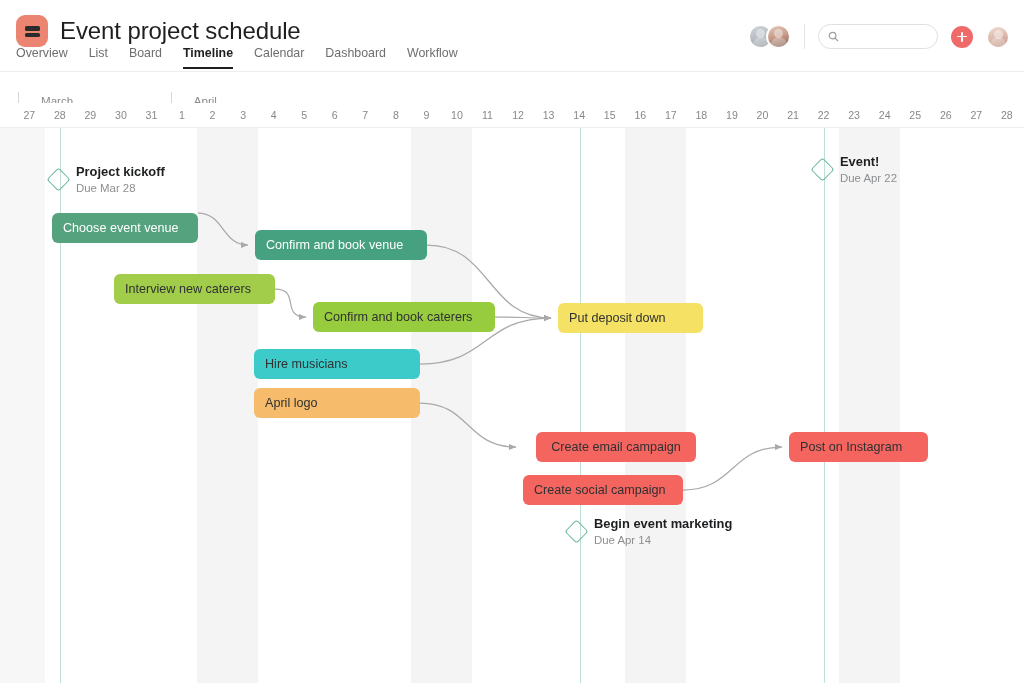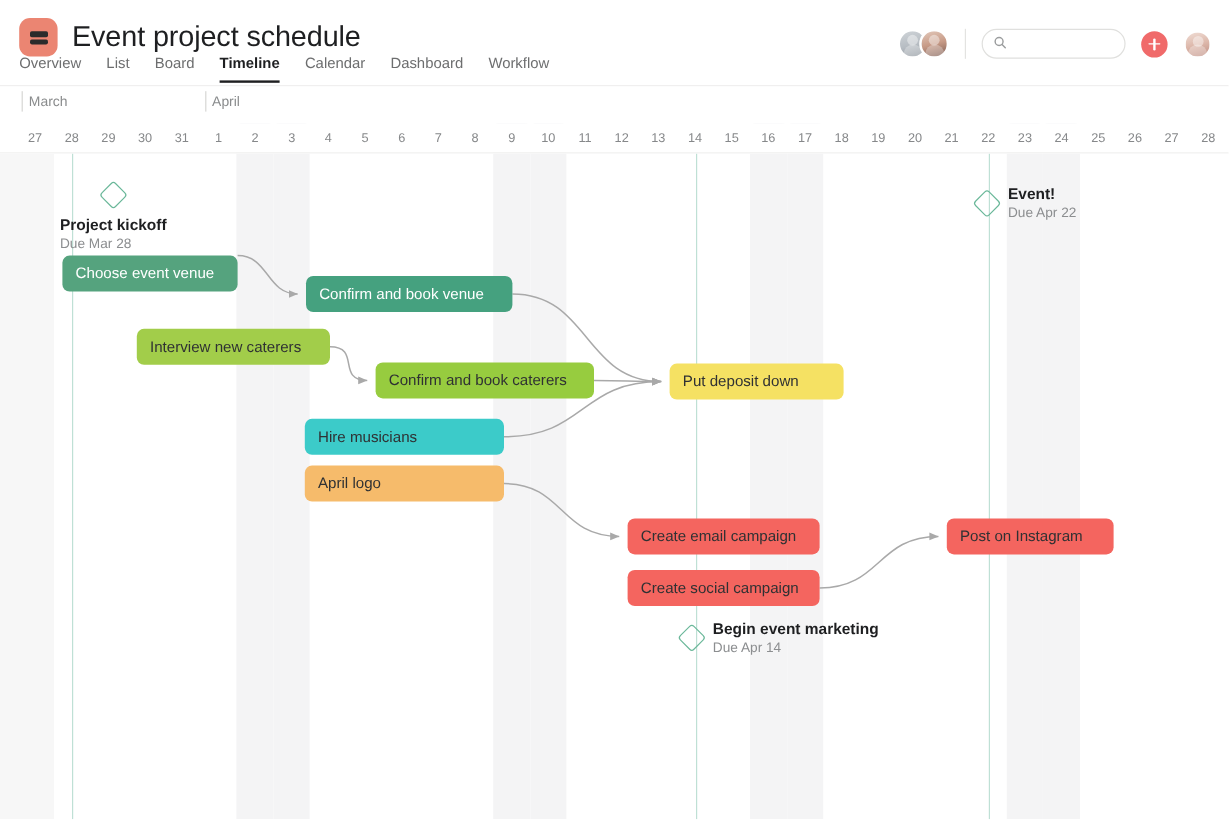--- a/index.html
+++ b/index.html
@@ -83,22 +83,22 @@
   }
   .plusbtn::before { width:10px; height:1.8px; left:6px; top:10.1px; }
   .plusbtn::after  { width:1.8px; height:10px; left:10.1px; top:6px; }
   .me-av { margin-left:13px; width:24px; height:24px; }
 
   .hdr-rule { position:absolute; left:0; right:0; top:71px; height:1px; background:#edeceb; }
 
   
   .month-row { position:absolute; left:0; right:0; top:72px; height:31px; background:#fff; }
   .month-lbl {
-    position:absolute; top:4px; font-size:11.6px; color:#8a8c8d;
-    padding-left:5px; border-left:1px solid #d6d6d4; height:17px; line-height:17px;
+    position:absolute; top:20px; font-size:11.6px; color:#8a8c8d;
+    padding-left:22px; border-left:1px solid #d6d6d4; height:17px; line-height:17px;
     white-space:nowrap;
   }
   .day-row { position:absolute; left:0; right:0; top:103px; height:24px; background:#fff; }
   .day-cell {
     position:absolute; top:0; height:24px; font-size:10.6px; color:#86888a;
     text-align:center; line-height:24px;
   }
   .day-row-rule { position:absolute; left:0; right:0; top:127px; height:1px; background:#ededeb; }
 
   
@@ -261,30 +261,30 @@
       </div>
       <div class="bar dark" style="left: 558px; top: 175px; width: 145px; background: rgb(245, 225, 99);">
         <span>Put deposit down</span>
       </div>
       <div class="bar dark" style="left: 254px; top: 221px; width: 166px; background: rgb(60, 203, 201);">
         <span>Hire musicians</span>
       </div>
       <div class="bar dark" style="left: 254px; top: 260px; width: 166px; background: rgb(246, 187, 107);">
         <span>April logo</span>
       </div>
-      <div class="bar dark" style="left: 523px; top: 304px; width: 160px; background: rgb(244, 101, 95);">
+      <div class="bar dark" style="left: 536px; top: 304px; width: 160px; background: rgb(244, 101, 95); justify-content: center;">
         <span>Create email campaign</span>
       </div>
       <div class="bar dark" style="left: 523px; top: 347px; width: 160px; background: rgb(244, 101, 95);">
         <span>Create social campaign</span>
       </div>
       <div class="bar dark" style="left: 789px; top: 304px; width: 139px; background: rgb(244, 101, 95);">
         <span>Post on Instagram</span>
       </div>
-      <div class="ms" style="left: 50px; top: 26px; flex-direction: column;">
+      <div class="ms" style="left: 50px; top: 36px;">
         <div class="ms-dia"></div>
         <div class="ms-txt">
           <div class="ms-name">Project kickoff</div>
           <div class="ms-due">Due Mar 28</div>
         </div>
       </div>
       <div class="ms" style="left: 814px; top: 26px; justify-content: space-between;">
         <div class="ms-dia"></div>
         <div class="ms-txt">
           <div class="ms-name">Event!</div>

